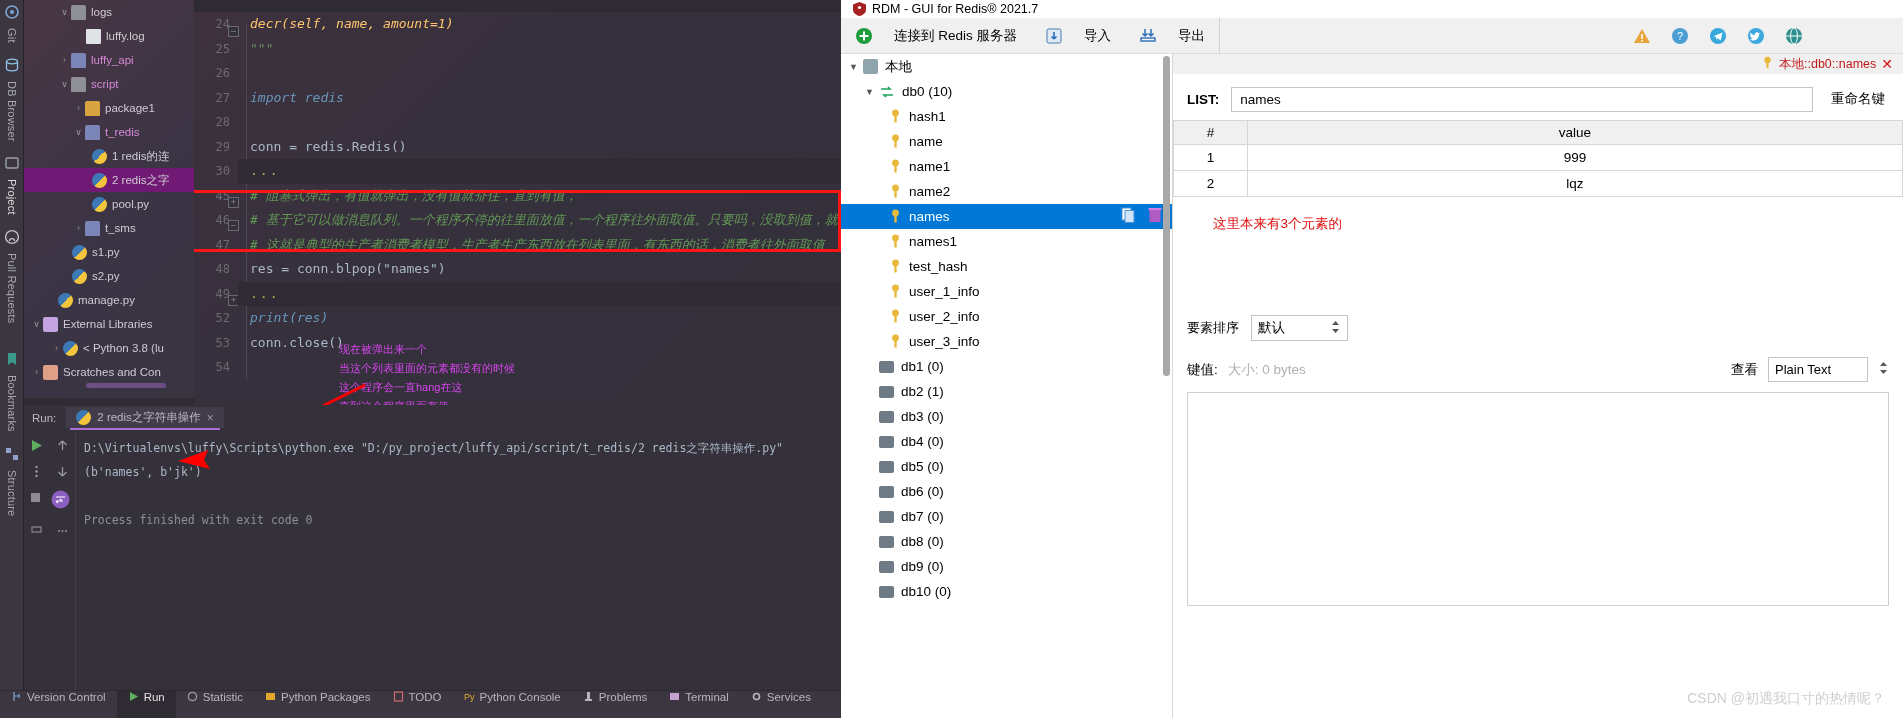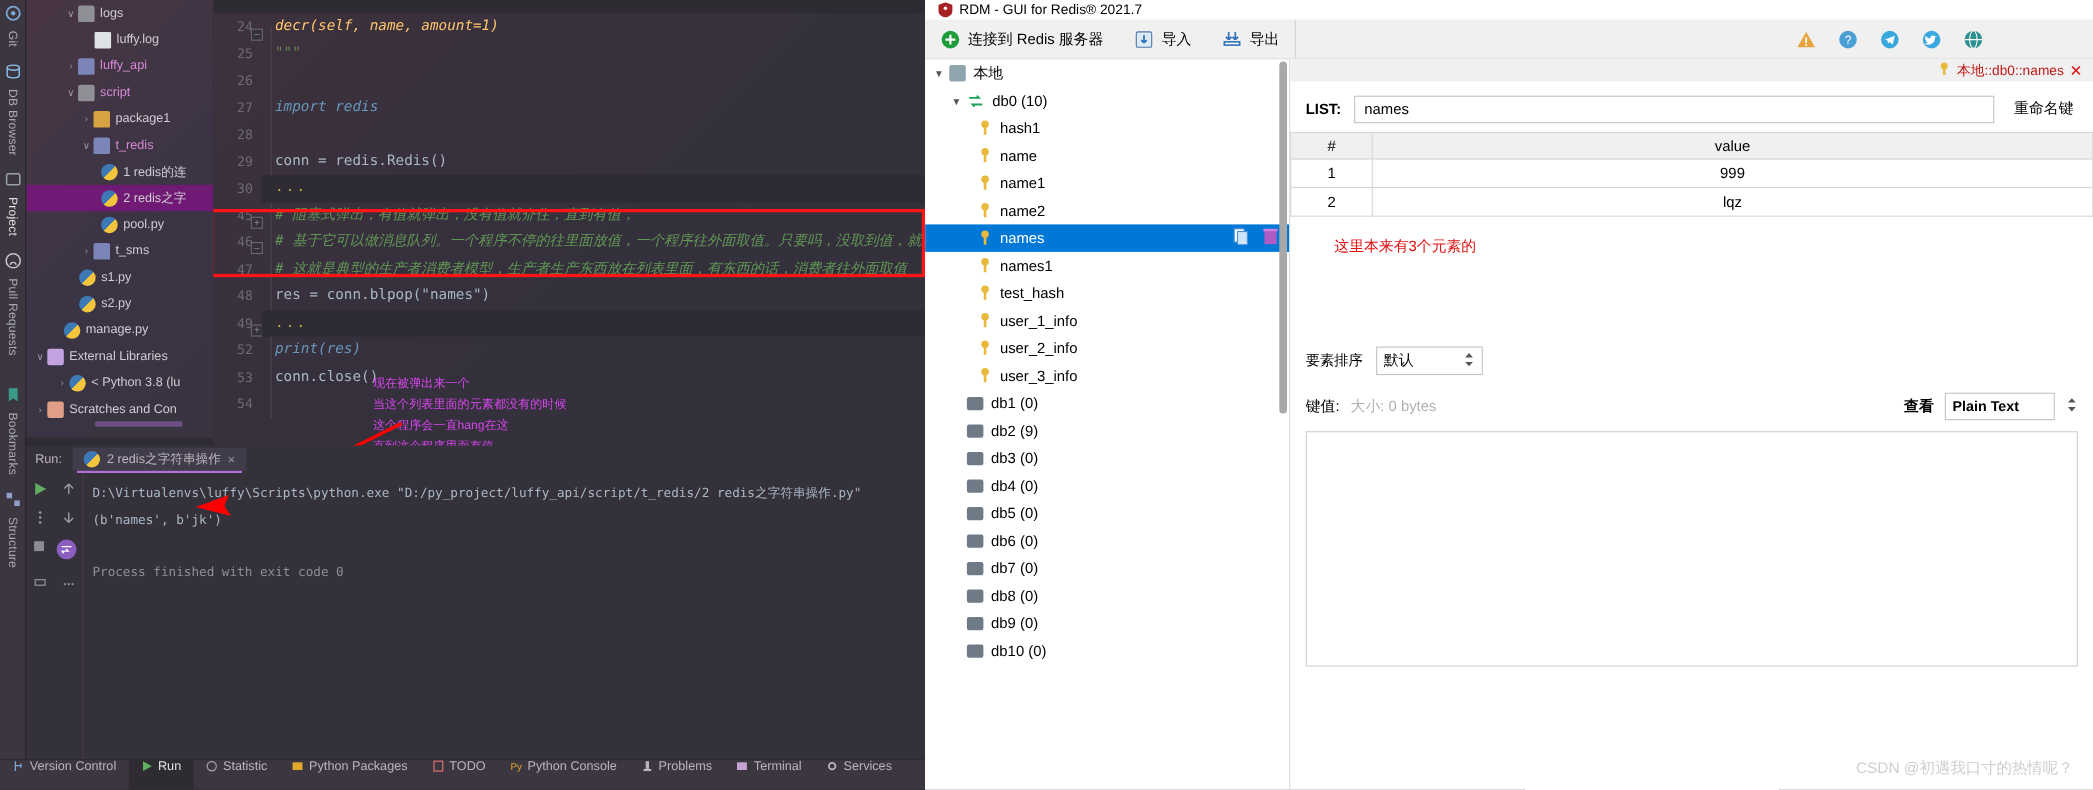--- a/index.html
+++ b/index.html
@@ -99,21 +99,21 @@
   .sb-ic{ width:11px; height:11px; display:inline-block; }
 
   
   .arrowline{ position:absolute; pointer-events:none; }
 
   
   .rdm{ position:absolute; left:841px; top:0; width:1062px; height:718px; background:#f0f0f0; color:#000; font-size:13px; }
   .rdm-title{ height:18px; display:flex; align-items:center; gap:6px; padding-left:12px; background:#fff; font-size:12.5px; }
   .rdm-shield{ width:13px; height:14px; position:relative; }
   .rdm-toolbar{ height:36px; background:#f0f0f0; display:flex; align-items:center; border-bottom:1px solid #dcdcdc; }
-  .tb-btn{ display:flex; align-items:center; gap:7px; padding:0 14px; height:36px; font-size:13.5px; }
+  .tb-btn{ display:flex; align-items:center; gap:21px; padding:0 14px; height:36px; font-size:13.5px; }
   .tb-sep{ width:1px; height:36px; background:#d2d2d2; }
   .tb-right{ margin-left:auto; display:flex; align-items:center; gap:20px; padding-right:100px; }
   .tb-ic{ width:18px; height:18px; display:inline-block; }
 
   .rdm-body{ position:absolute; left:0; top:54px; right:0; bottom:0; display:flex; }
   .rdm-tree{ width:332px; background:#fff; position:relative; overflow:hidden; border-right:1px solid #d8d8d8; }
   .ktree-row{ display:flex; align-items:center; height:25px; padding-left:8px; font-size:13.5px; white-space:nowrap; position:relative;}
   .ktree-row.sel{ background:#0078d7; color:#fff; }
   .tri{ width:14px; font-size:9px; color:#555; flex:0 0 14px;}
   .svr-ic{ width:15px; height:15px; margin-right:7px; background:#8fa4ad; border-radius:2px; flex:0 0 15px; }
@@ -133,21 +133,21 @@
   .val-input{ flex:1; height:25px; border:1px solid #c4c4c4; background:#fff; display:flex; align-items:center; padding:0 8px; font-size:13.5px; }
   .val-renamebtn{ font-size:13.5px; padding:4px 6px; }
   table.valtbl{ width:100%; border-collapse:collapse; font-size:13.5px; }
   table.valtbl th{ background:#f0f0f0; border:1px solid #d6d6d6; font-weight:normal; height:24px; }
   table.valtbl td{ border:1px solid #d6d6d6; height:26px; text-align:center; }
   .note-red{ color:#e01010; font-size:13.5px; padding:18px 0 0 40px; }
   .val-sortrow{ display:flex; align-items:center; gap:12px; padding:10px 14px; }
   .spin{ width:97px; height:26px; border:1px solid #c4c4c4; display:flex; align-items:center; justify-content:space-between; padding:0 6px; font-size:13.5px;}
   .val-keyrow{ display:flex; align-items:center; padding:6px 14px; gap:10px; font-size:13.5px;}
   .grey{ color:#b0b0b0; }
-  .val-right{ margin-left:auto; display:flex; align-items:center; gap:10px;font-weight:bold; }
+  .val-right{ margin-left:auto; display:flex; align-items:center; gap:10px; }
   .plaintext{ width:100px; height:25px; border:1px solid #c4c4c4; display:flex; align-items:center; padding:0 6px; font-size:13px;}
   .val-editor{ margin:4px 14px 0 14px; height:214px; border:1px solid #cfcfcf; background:#fff;}
   .watermark{ position:absolute; right:18px; bottom:10px; color:#cfcfcf; font-size:14px; }
 </style>
 </head>
 <body>
 
 <div class="screen">
 
   <div class="ide">
@@ -607,21 +607,21 @@
                 <rect x="5.3" y="6.5" width="2.4" height="7" fill="#e8b93b"></rect>
               </svg></span>
             <span>user_3_info</span>
           </div>
         <div class="ktree-row" style="padding-left:38px">
             <span class="db-ic"></span>
             <span>db1  (0)</span>
           </div>
         <div class="ktree-row" style="padding-left:38px">
             <span class="db-ic"></span>
-            <span>db2  (9)</span>
+            <span>db2  (1)</span>
           </div>
         <div class="ktree-row" style="padding-left:38px">
             <span class="db-ic"></span>
             <span>db3  (0)</span>
           </div>
         <div class="ktree-row" style="padding-left:38px">
             <span class="db-ic"></span>
             <span>db4  (0)</span>
           </div>
         <div class="ktree-row" style="padding-left:38px">

